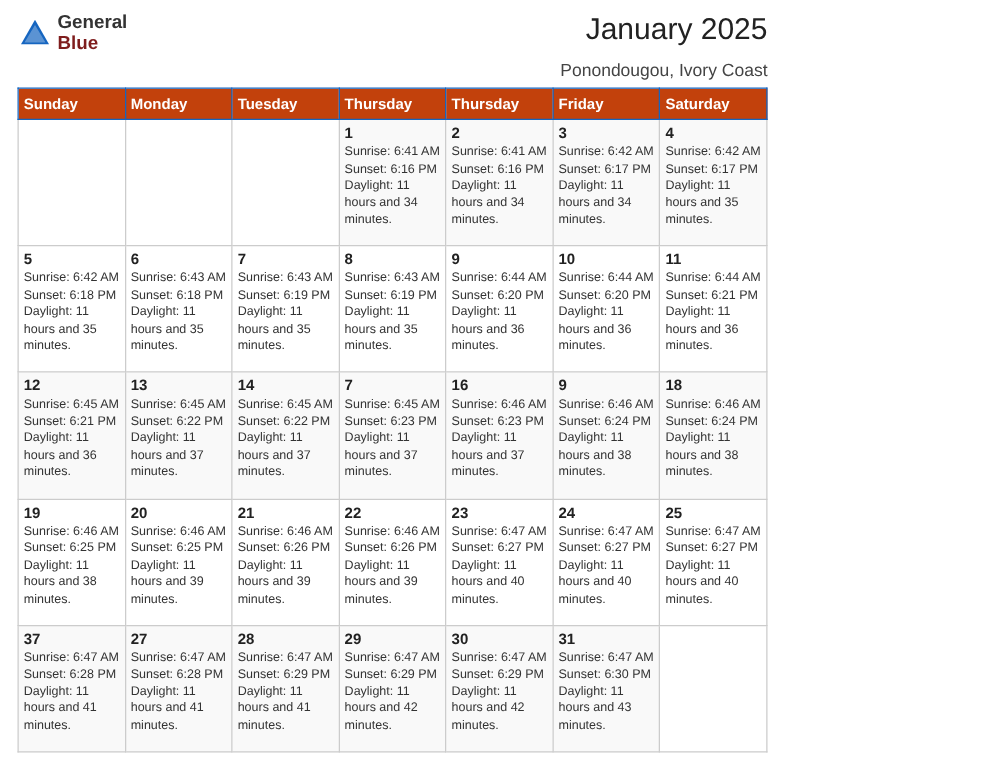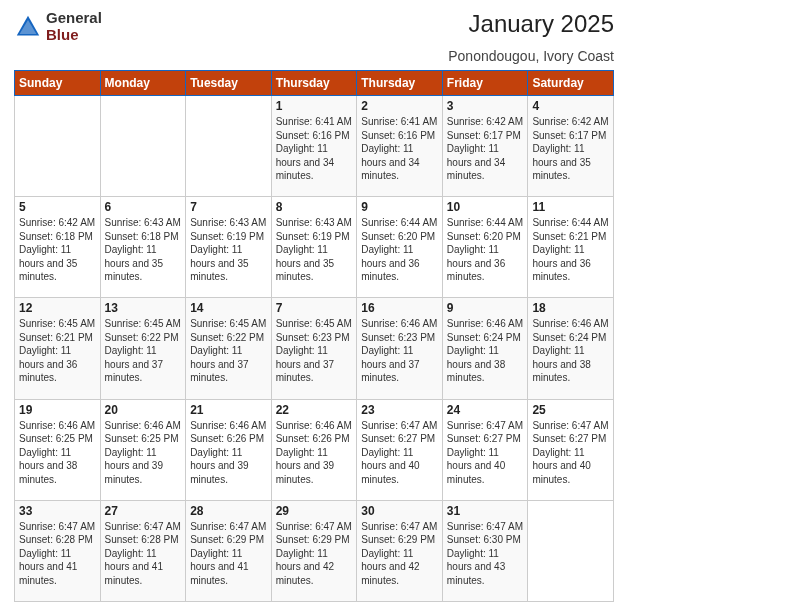--- a/index.html
+++ b/index.html
@@ -243,21 +243,21 @@
             <span class="day-number">24</span>
             <div class="day-info">Sunrise: 6:47 AM<br>Sunset: 6:27 PM<br>Daylight: 11 hours and 40 minutes.</div>
           </td>
           <td>
             <span class="day-number">25</span>
             <div class="day-info">Sunrise: 6:47 AM<br>Sunset: 6:27 PM<br>Daylight: 11 hours and 40 minutes.</div>
           </td>
         </tr>
         <tr>
           <td>
-            <span class="day-number">33</span>
+            <span class="day-number">37</span>
             <div class="day-info">Sunrise: 6:47 AM<br>Sunset: 6:28 PM<br>Daylight: 11 hours and 41 minutes.</div>
           </td>
           <td>
             <span class="day-number">27</span>
             <div class="day-info">Sunrise: 6:47 AM<br>Sunset: 6:28 PM<br>Daylight: 11 hours and 41 minutes.</div>
           </td>
           <td>
             <span class="day-number">28</span>
             <div class="day-info">Sunrise: 6:47 AM<br>Sunset: 6:29 PM<br>Daylight: 11 hours and 41 minutes.</div>
           </td>

